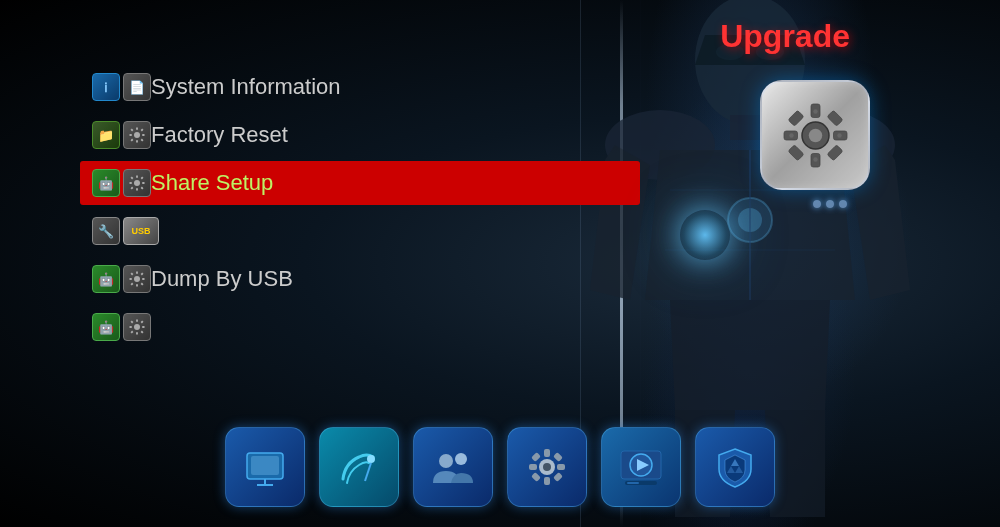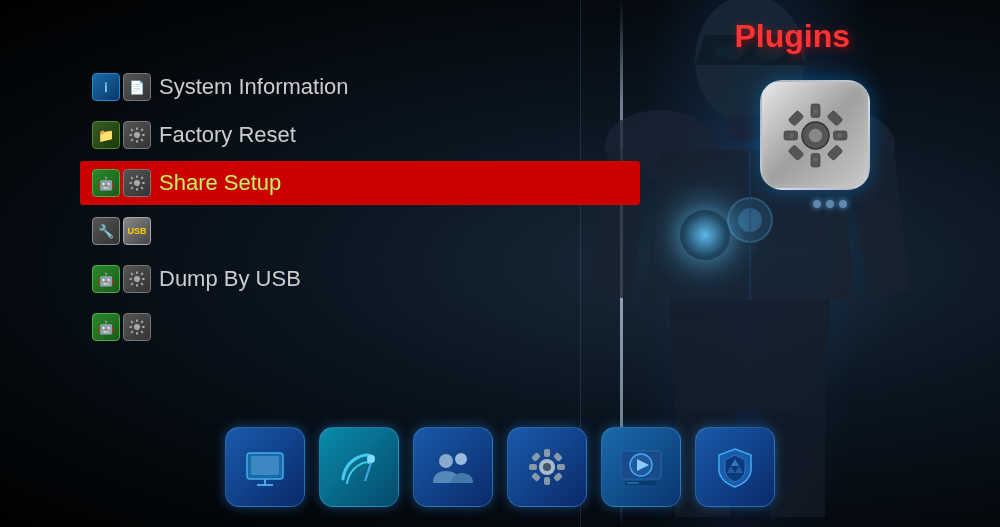--- a/index.html
+++ b/index.html
@@ -68,21 +68,20 @@
     }
 
     .menu-item.active {
       background: #cc0000;
       border-radius: 3px;
     }
 
     .menu-item-text {
       font-size: 22px;
       color: #cccccc;
-      margin-left: 8px;
     }
 
     .menu-item.active .menu-item-text {
       color: #bef264;
       font-weight: normal;
     }
 
     
     .icon-pair {
       display: flex;
@@ -244,21 +243,21 @@
       z-index: 2;
       background:
         radial-gradient(ellipse at 55% 18%, rgba(30,60,100,0.5) 0%, transparent 35%),
         radial-gradient(ellipse at 58% 45%, rgba(25,55,90,0.6) 0%, transparent 40%),
         radial-gradient(ellipse at 52% 70%, rgba(20,40,70,0.5) 0%, transparent 35%),
         radial-gradient(ellipse at 48% 85%, rgba(15,30,60,0.4) 0%, transparent 30%);
     }
 
     
     .usb-icon-box {
-      width: 28px;
+      width: 36px;
       height: 28px;
       border-radius: 4px;
       background: linear-gradient(135deg, #888, #444);
       border: 1px solid #aaa;
       display: flex;
       align-items: center;
       justify-content: center;
       font-size: 10px;
       color: #ffcc00;
       font-weight: bold;
@@ -307,21 +306,21 @@
   <circle cx="190" cy="230" r="22" fill="rgba(80,180,255,0.15)" stroke="rgba(100,200,255,0.3)" stroke-width="2"></circle>
   <circle cx="190" cy="230" r="12" fill="rgba(100,200,255,0.3)"></circle>
 
   <line x1="190" y1="160" x2="190" y2="310" stroke="rgba(30,60,100,0.5)" stroke-width="2"></line>
   <line x1="110" y1="200" x2="270" y2="200" stroke="rgba(30,60,100,0.3)" stroke-width="1"></line>
   <line x1="105" y1="260" x2="275" y2="260" stroke="rgba(30,60,100,0.3)" stroke-width="1"></line>
 </svg>
 
 <div class="content">
 
-  <div class="plugins-title">Plugins</div>
+  <div class="plugins-title">Upgrade</div>
 
   <div class="large-settings-icon">
     <svg width="75" height="75" viewBox="0 0 100 100">
       <circle cx="50" cy="50" r="18" fill="#555" stroke="#333" stroke-width="2"></circle>
       <circle cx="50" cy="50" r="9" fill="#888"></circle>
 
       <g fill="#555" stroke="#444" stroke-width="1">
         <rect x="44" y="8" width="12" height="18" rx="3"></rect>
         <rect x="44" y="74" width="12" height="18" rx="3"></rect>
         <rect x="8" y="44" width="18" height="12" rx="3"></rect>

